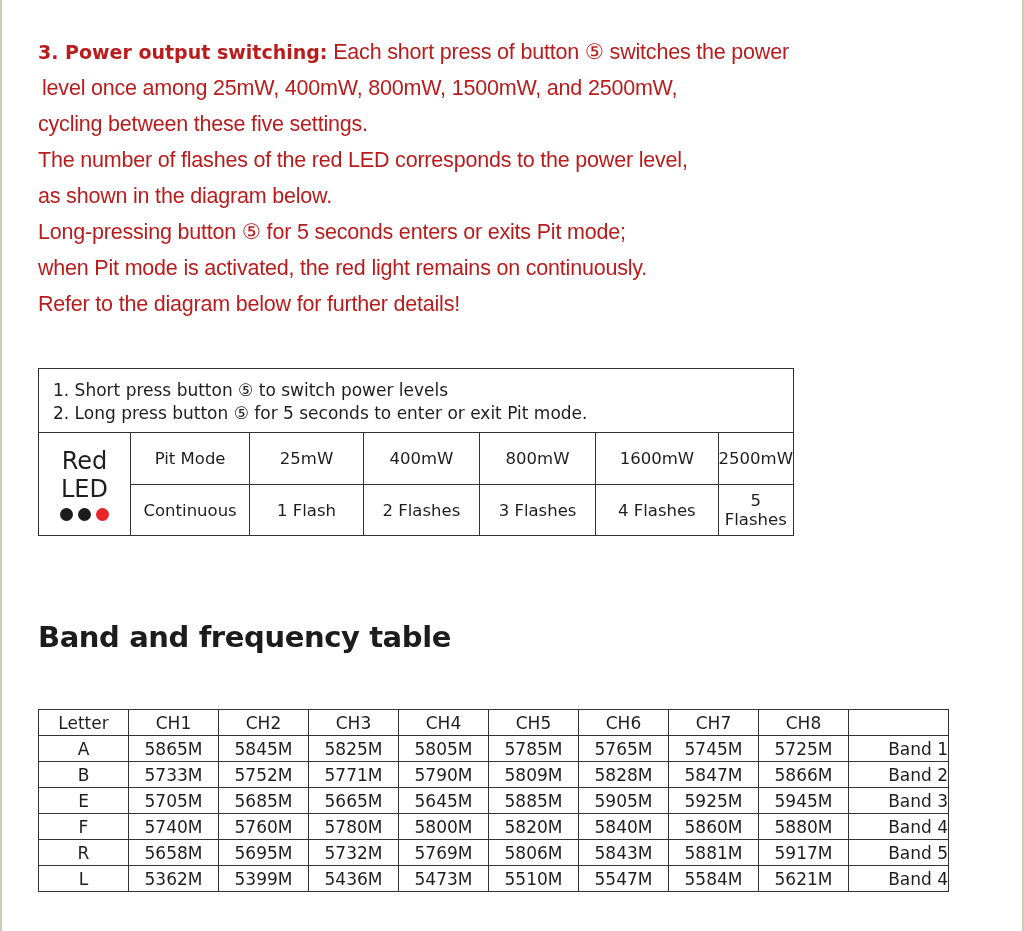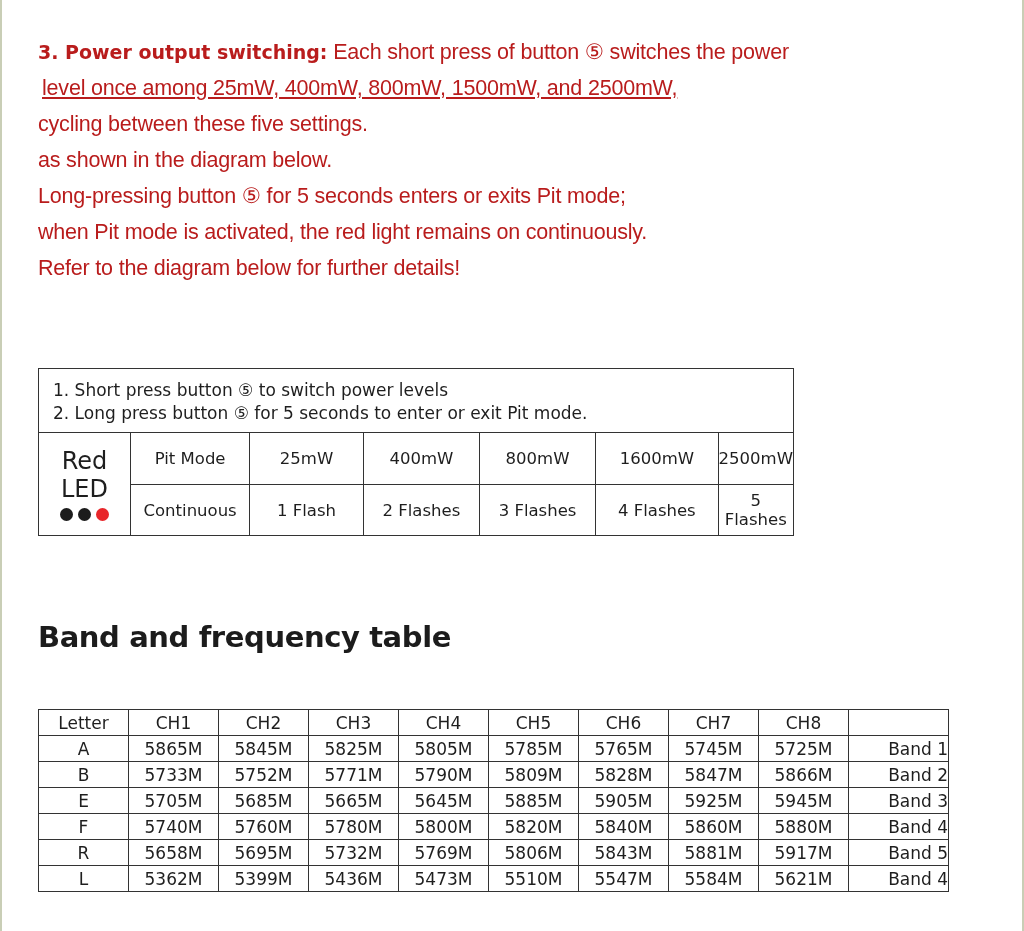--- a/index.html
+++ b/index.html
@@ -14,21 +14,21 @@
     .edge-left { left: 0; }
     .edge-right { right: 0; }
     .intro {
       position: absolute; left: 38px; top: 34px; width: 880px;
       font-family: "Liberation Sans", sans-serif;
       font-size: 21.5px; line-height: 36px; color: #b91c1c;
       letter-spacing: -0.2px;
     }
     .intro p { margin: 0; white-space: nowrap; }
     .intro .lead { font-weight: bold; font-family: "DejaVu Sans", sans-serif; font-size: 19px; letter-spacing: 0; }
-    .intro .indent { padding-left: 4px; text-decoration: underline; }
+    .intro .indent { padding-left: 4px; }
 
     table { border-collapse: collapse; position: absolute; }
     .power-table {
       left: 38px; top: 368px; width: 756px;
       font-size: 16.5px; color: #1e1e1e;
     }
     .power-table td { border: 1.5px solid #333; text-align: center; padding: 0; }
     .power-table .notes-cell { text-align: left; padding: 9px 14px 6px 14px; height: 48px; line-height: 23px; font-size: 17px; }
     .power-table .notes-cell div { white-space: nowrap; }
     .power-table .row-head td { height: 51px; }
@@ -60,20 +60,21 @@
 </head>
 <body>
 
 <div class="edge-left"></div>
 <div class="edge-right"></div>
 
 <div class="intro">
   <p><span class="lead">3. Power output switching:</span><span> Each short press of button ⑤ switches the power</span></p>
   <p class="indent">level once among 25mW, 400mW, 800mW, 1500mW, and 2500mW,</p>
   <p>cycling between these five settings.</p>
+  <p>The number of flashes of the red LED corresponds to the power level,</p>
   <p>as shown in the diagram below.</p>
   <p>Long-pressing button ⑤ for 5 seconds enters or exits Pit mode;</p>
   <p>when Pit mode is activated, the red light remains on continuously.</p>
   <p>Refer to the diagram below for further details!</p>
 </div>
 
 <table class="power-table">
   <tbody>
       <tr>
     <td colspan="7" class="notes-cell">

